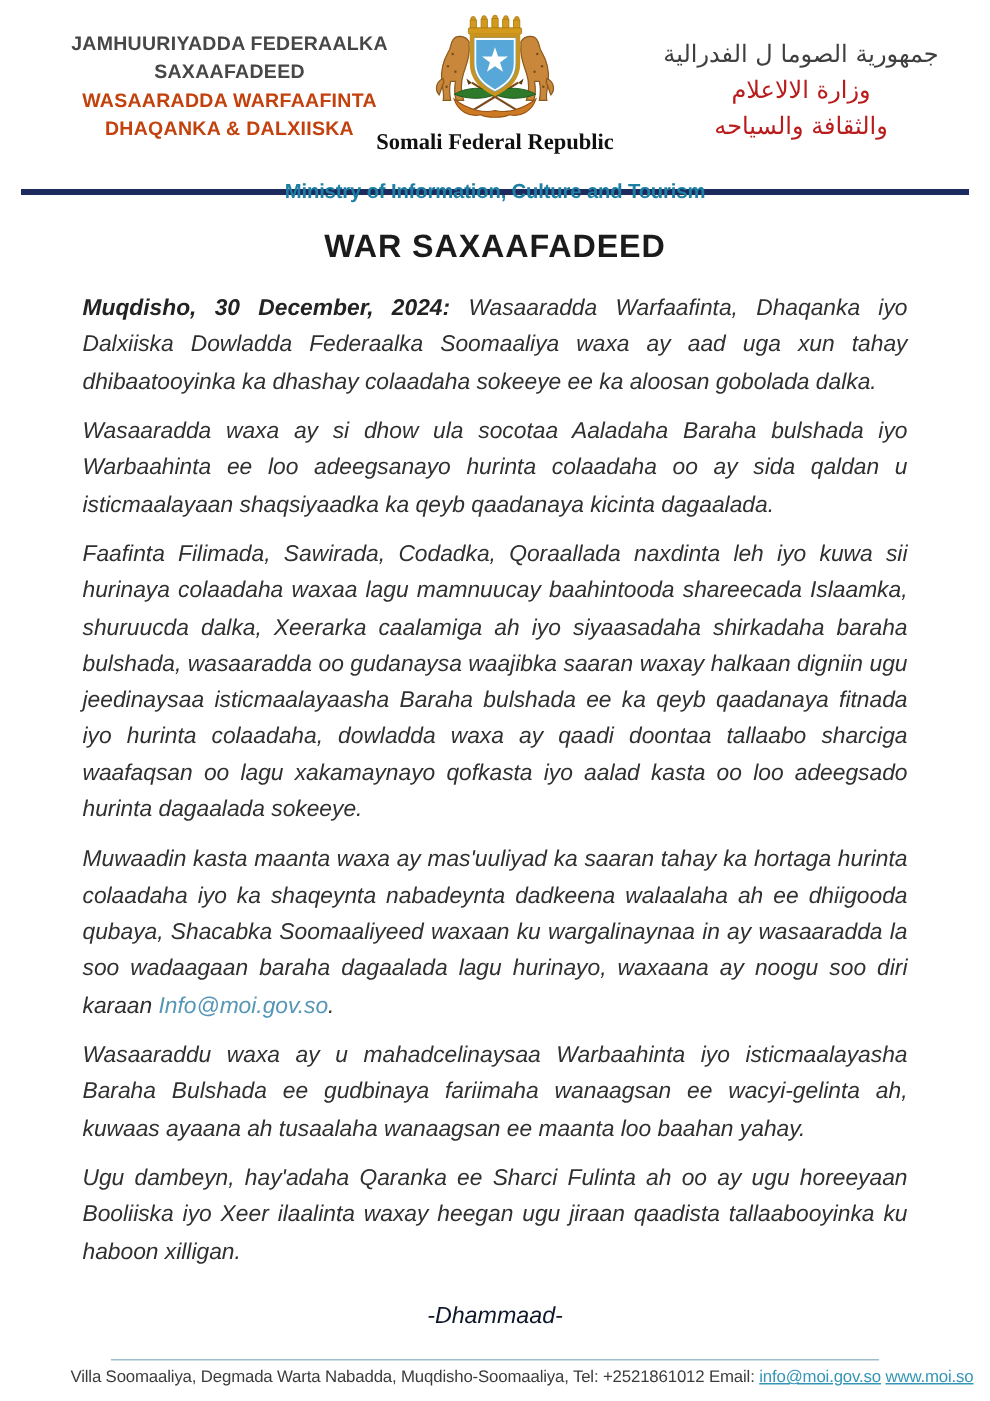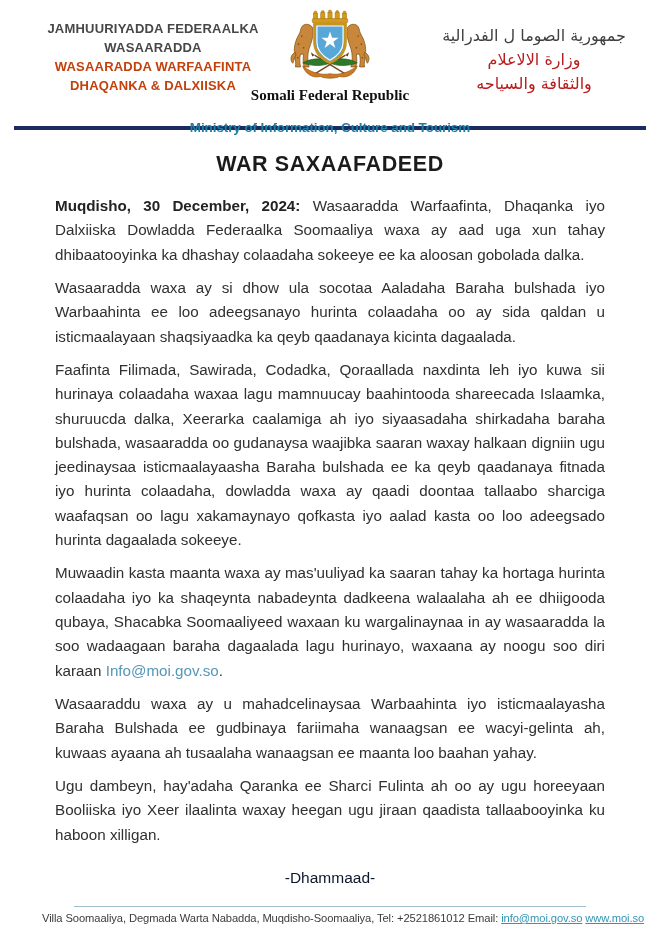--- a/index.html
+++ b/index.html
@@ -41,50 +41,50 @@
   .divider {
     margin:0 8px; height:2px; background:#b7bed8;
     border-top:2.4px solid #1c2a5e; border-bottom:2.4px solid #1c2a5e;
   }
 
   
   .doc-title {
     text-align:center; font-size:21.5px; font-weight:bold;
     letter-spacing:.6px; color:#1b1b1b; margin:22px 0 17px 0;
   }
-  main { padding:0 49px; }
+  main { padding:0 49px;font-style:italic; }
   main p {
     font-size:15.2px; line-height:1.6; color:#303030;
     text-align:justify; margin-bottom:9px;
   }
   main p b { color:#232323; }
   .body-link { color:#5696b6; text-decoration:none; cursor:pointer; }
   .closing { text-align:center; font-size:15.5px; color:#0f172a; margin-top:22px; }
 
   
   .doc-footer { position:absolute; left:0; right:0; bottom:10px; }
   .footer-rule {
     width:512px; margin:0 auto 5px auto;
     border-top:1.6px solid #9dbecd;
   }
   .footer-text {
-    font-size:11.2px; color:#3c3c3c; letter-spacing:-0.1px;padding-left:36px;
+    text-align:center; font-size:11.2px; color:#3c3c3c; letter-spacing:-0.1px;padding-left:36px;
   }
   .footer-link { color:#3495b6; text-decoration:underline; cursor:pointer; }
 </style>
 </head>
 <body>
 
 <div class="page">
 
   <header class="letterhead">
 
     <div class="lh-left">
       <div class="dark">JAMHUURIYADDA FEDERAALKA</div>
-      <div class="dark">WASAARADDA</div>
+      <div class="dark">SAXAAFADEED</div>
       <div class="lite">WASAARADDA WARFAAFINTA</div>
       <div class="lite">DHAQANKA &amp; DALXIISKA</div>
     </div>
 
     <div class="lh-center">
       <svg class="emblem" width="92" height="80" viewBox="0 0 100 88" aria-hidden="true">
 
         <g fill="#d49a1e" stroke="#a9770d" stroke-width="0.6">
           <circle cx="34" cy="7.2" r="1.7"></circle>
             <circle cx="42" cy="6.6" r="1.7"></circle>

